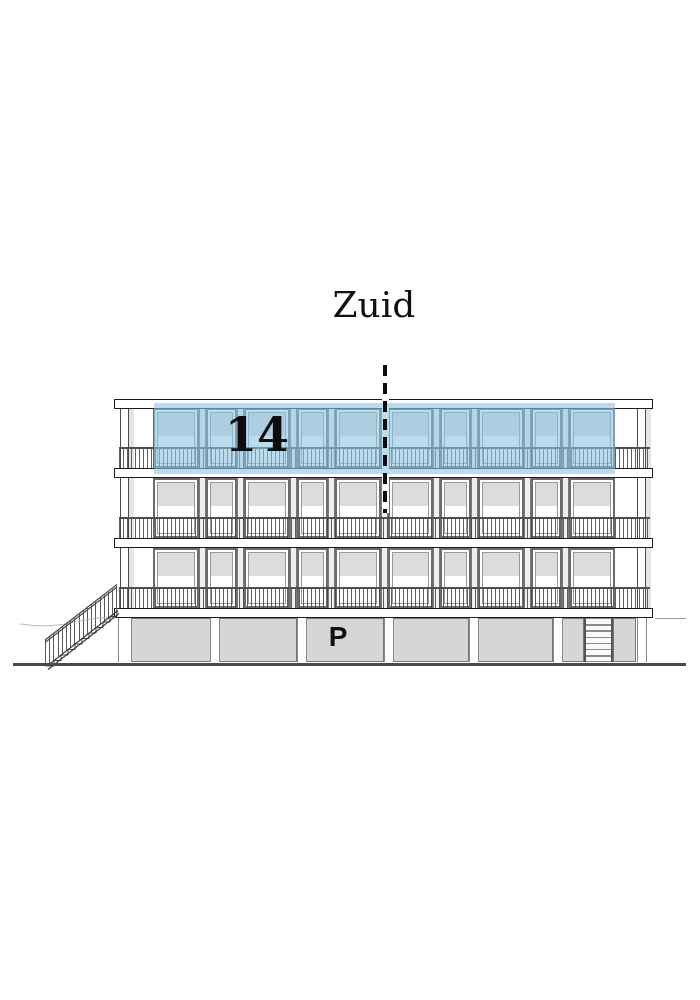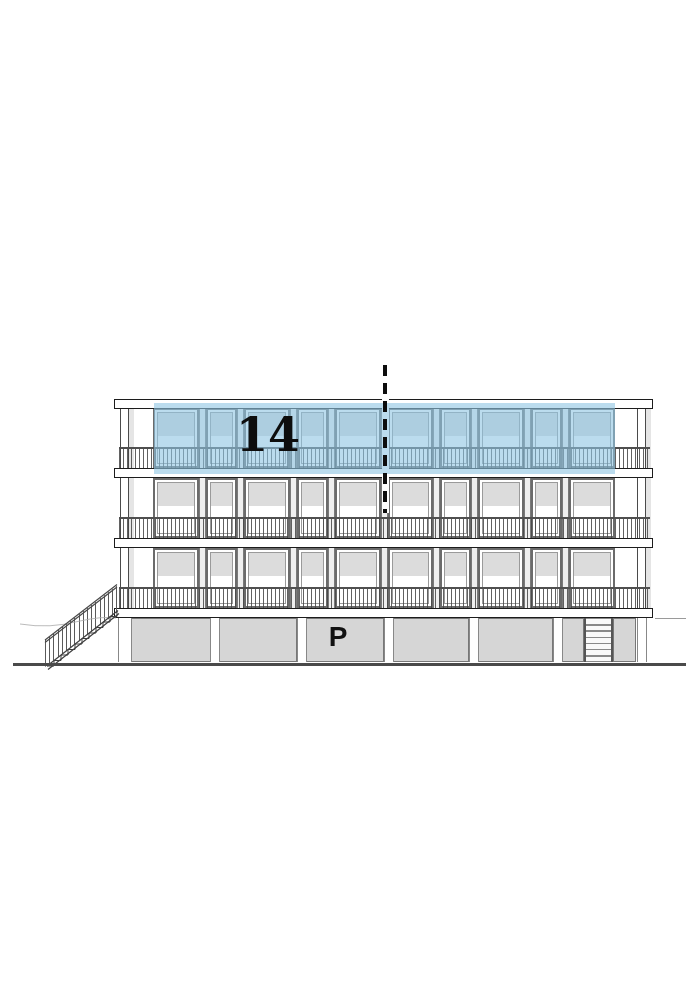--- a/index.html
+++ b/index.html
@@ -42,32 +42,33 @@
   .ground-line{position:absolute;left:13px;top:663px;width:673px;height:3px;
     background:var(--ground);}
   .ground-ext{position:absolute;left:655px;top:618px;width:31px;height:1px;background:#9a9a9a;}
   .dash-backing{position:absolute;left:382px;top:399px;width:7px;height:114px;background:#fff;}
   .highlight{position:absolute;left:154px;top:403px;width:461px;height:71px;
     background:var(--highlight);}
   .dash-line{position:absolute;left:383px;top:365px;width:4px;height:148px;
     background:repeating-linear-gradient(180deg,#0d0d0d 0 11px, rgba(0,0,0,0) 11px 18px);}
   .unit-label{position:absolute;top:408px;width:90px;text-align:center;
     font-size:46px;font-weight:bold;color:#0d0d0d;}
-  .unit-left{left:223px;}
+  .unit-left{left:212px;}
   .unit-right{left:461px;}
   .stair-balusters{position:absolute;left:45px;top:580px;width:73px;height:88px;
     background:repeating-linear-gradient(90deg,#5a5a5a 0 1px, rgba(0,0,0,0) 1px 4.2px);
     clip-path:polygon(0 60px, 73px 5px, 73px 32px, 0 87px);}
   .stair-svg{position:absolute;left:10px;top:575px;width:115px;height:95px;}
 </style>
 </head>
 <body>
 
 <div class="canvas">
 
+  <div class="title">Zuid</div>
 
   <div class="building">
 
     <div class="col" style="left:6px;top:9px;height:210px;"></div>
     <div class="col" style="left:523px;top:9px;height:210px;"></div>
 
     <div id="floors">
         <div class="floor" style="top: 9px;">
           <div class="bay" style="flex-grow: 49;">
             <div class="shade"></div>

